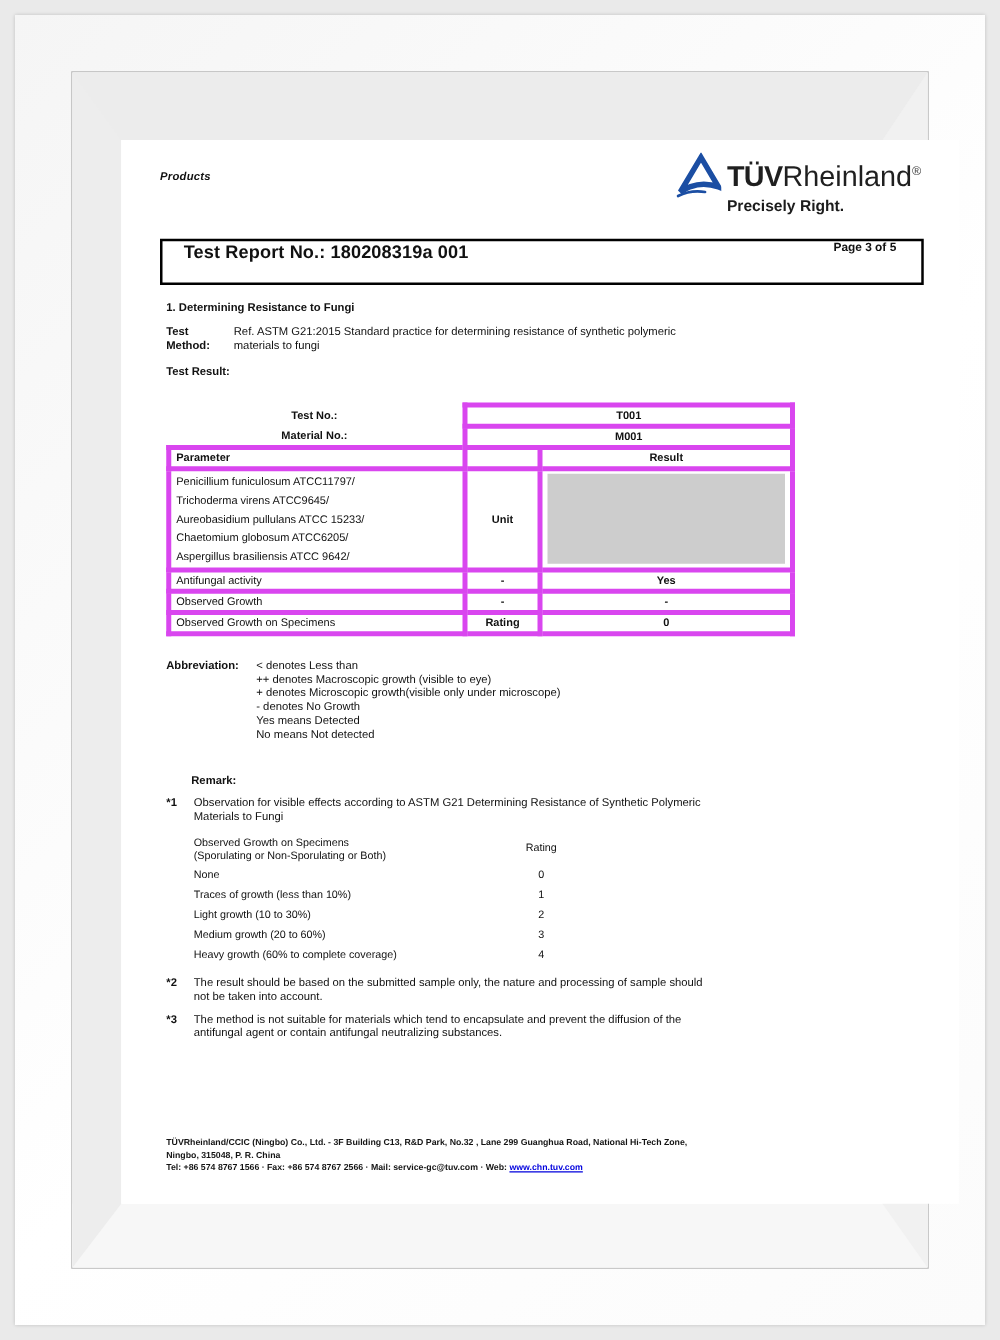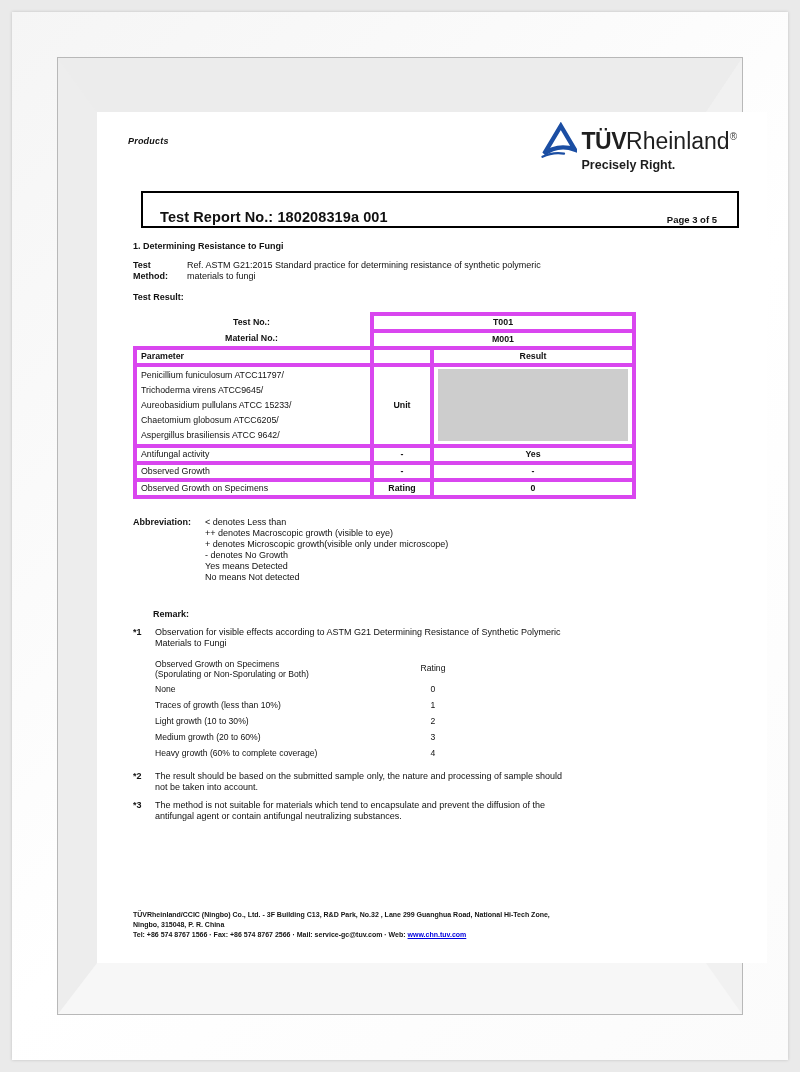--- a/index.html
+++ b/index.html
@@ -40,32 +40,32 @@
   .products { font-size:9px; font-weight:bold; font-style:italic; margin-top:14px; letter-spacing:0.2px; }
   .logo-block { display:flex; flex-direction:column; align-items:flex-start; }
   .logo-top { display:flex; align-items:flex-end; }
   .logo-tri { width:36px; height:38px; margin-right:5px; }
   .logo-text { font-size:23px; line-height:38px; white-space:nowrap; color:#1f1f1f; }
   .logo-text .b { font-weight:bold; letter-spacing:-0.5px; }
   .logo-text .reg { font-size:10px; vertical-align:super; line-height:1; color:#444; }
   .tagline { font-size:12.5px; font-weight:bold; color:#1c1c1c; margin:-2px 0 0 41px; }
   
   .report-bar {
-    margin:17px 28px 0 44px; height:37px;
+    margin:17px 28px 0 31px; height:37px;
     border:2px solid #000;
-    display:flex; align-items:flex-end; justify-content:space-between;
+    display:flex; align-items:flex-start; justify-content:space-between;
     padding:0 20px 0 17px;
   }
   .report-title { font-size:14.5px; font-weight:bold; letter-spacing:0.1px; }
   .report-page { font-size:9.5px; font-weight:bold; }
   
   .sec-heading { margin:13px 36px 0; font-weight:bold; }
   .test-method { display:flex; margin:8px 36px 0; }
   .tm-label { width:54px; font-weight:bold; flex:none; }
-  .test-result-label { margin:10px 36px 8px; font-weight:bold; }
+  .test-result-label { margin:10px 36px 18px; font-weight:bold; }
   
   table.result { border-collapse:collapse; margin:6px 0 0 36px; table-layout:fixed; width:499px; font-size:8.8px; }
   table.result td { border:4px solid #d946ef; padding:1px 4px; vertical-align:middle; height:15px; }
   table.result td.meta-label { border:none; text-align:center; font-weight:bold; padding-right:6px; }
   table.result td.meta-value { text-align:center; font-weight:bold; height:14px; }
   table.result td.hdr-param { font-weight:bold; }
   table.result td.hdr-result { font-weight:bold; text-align:center; }
   table.result td.mid { text-align:center; font-weight:bold; }
   table.result td.res { text-align:center; font-weight:bold; }
   td.organisms { padding:0 4px; }

